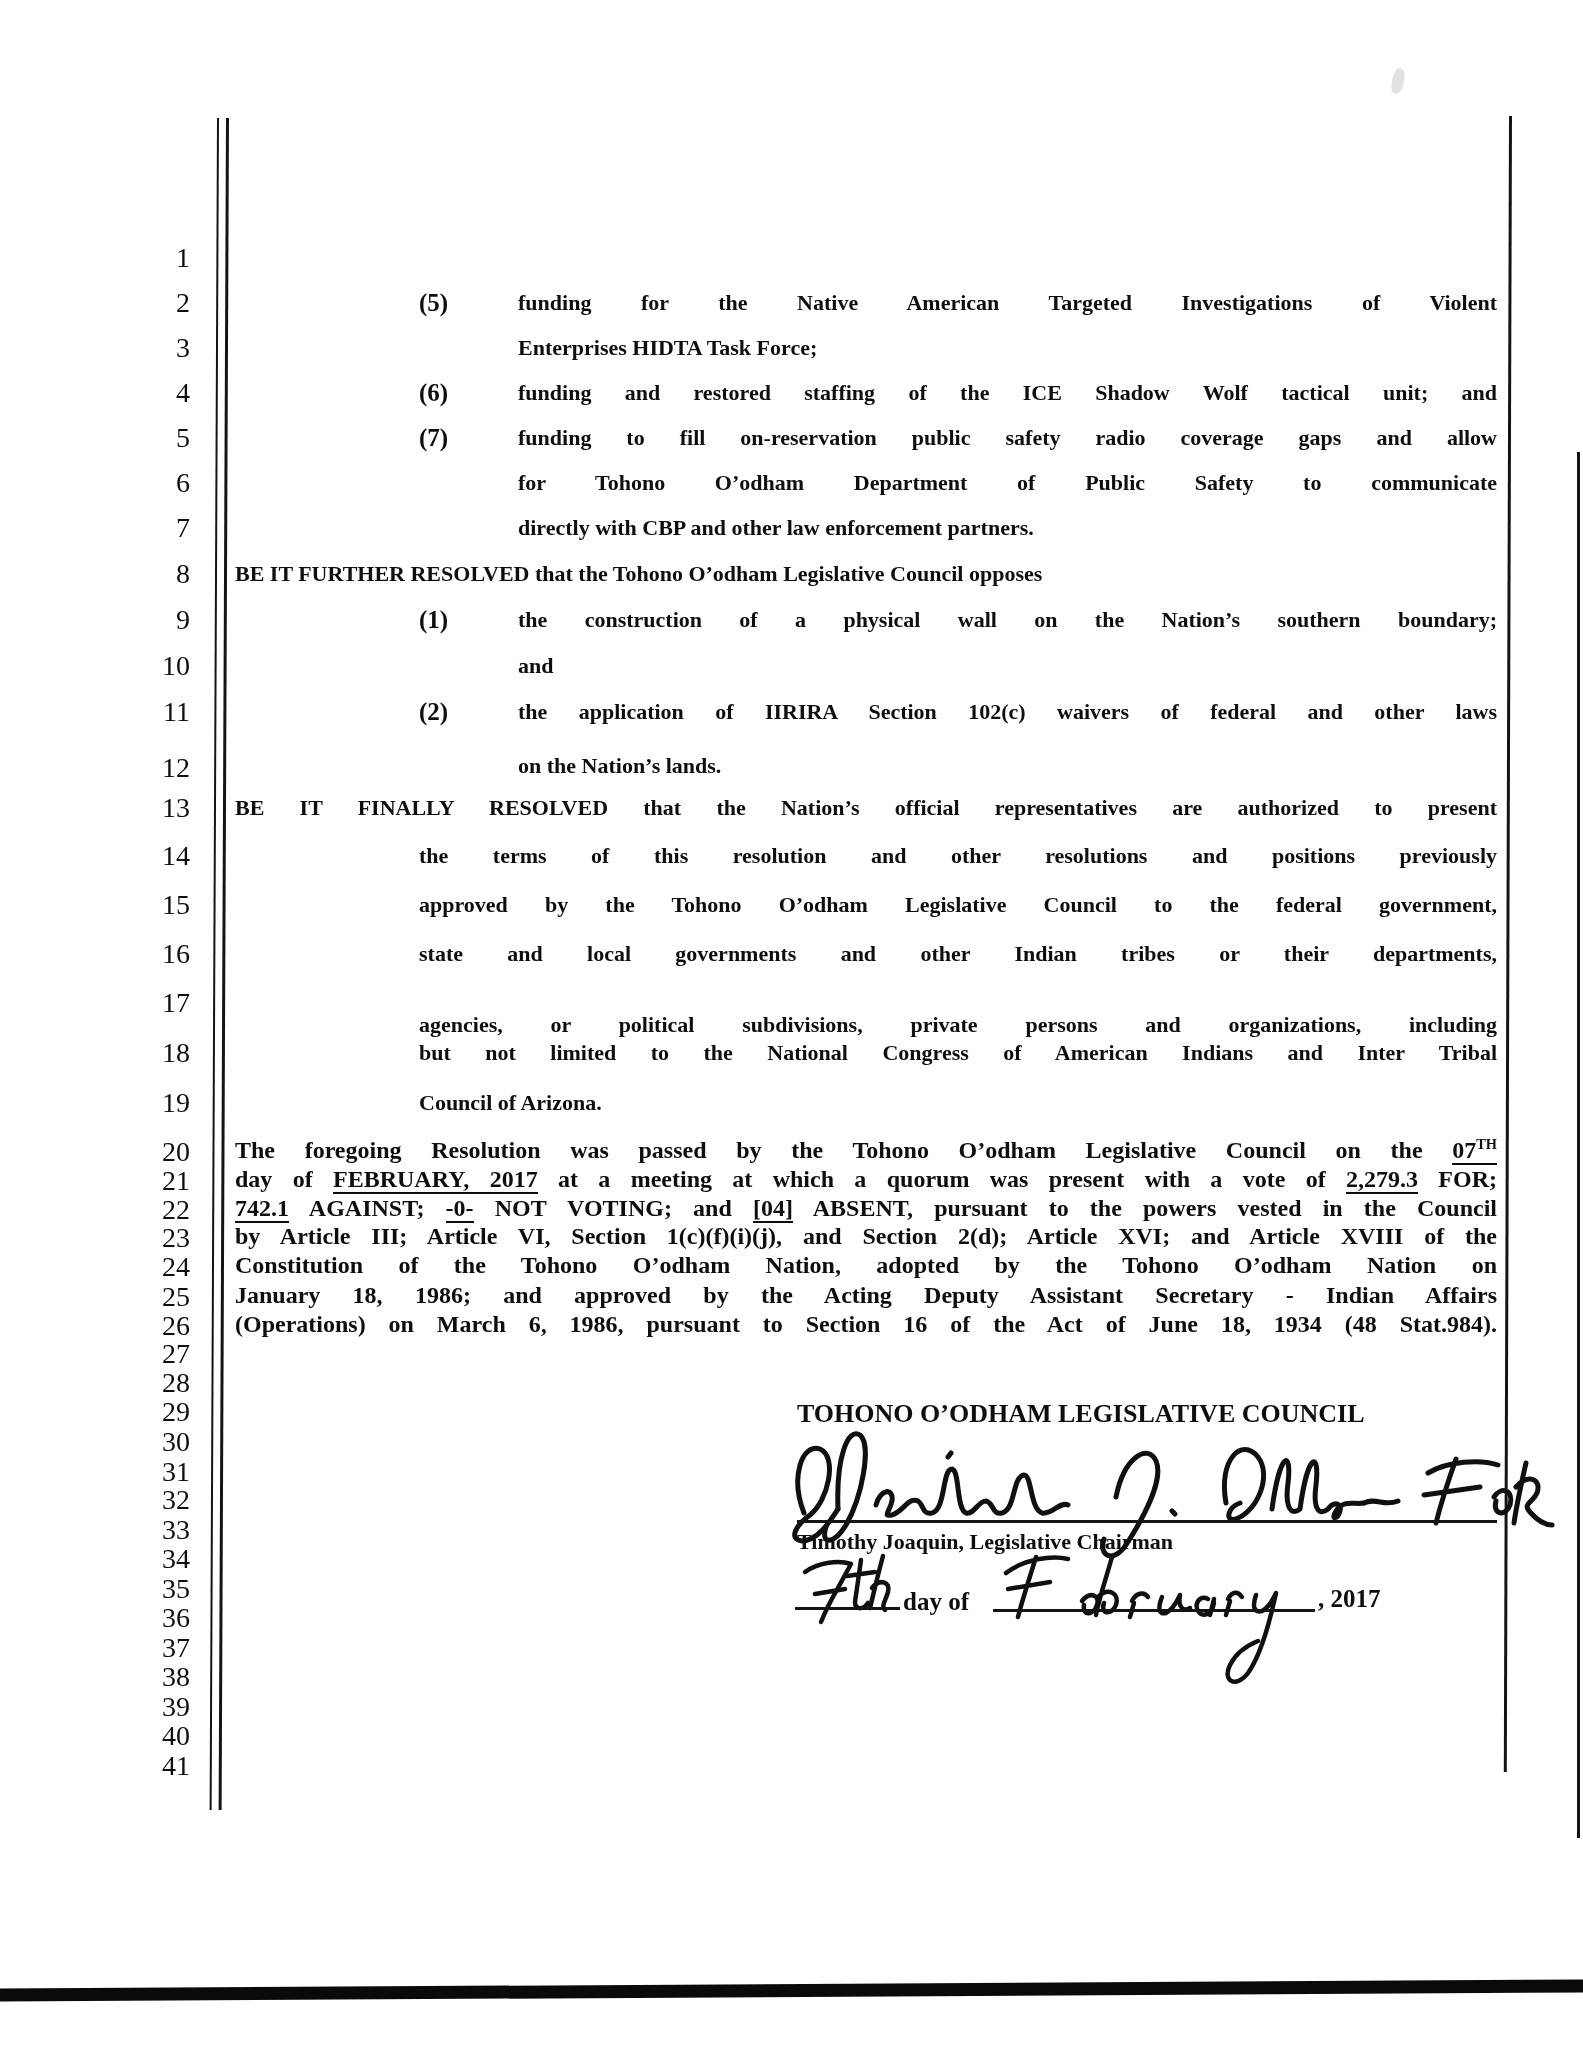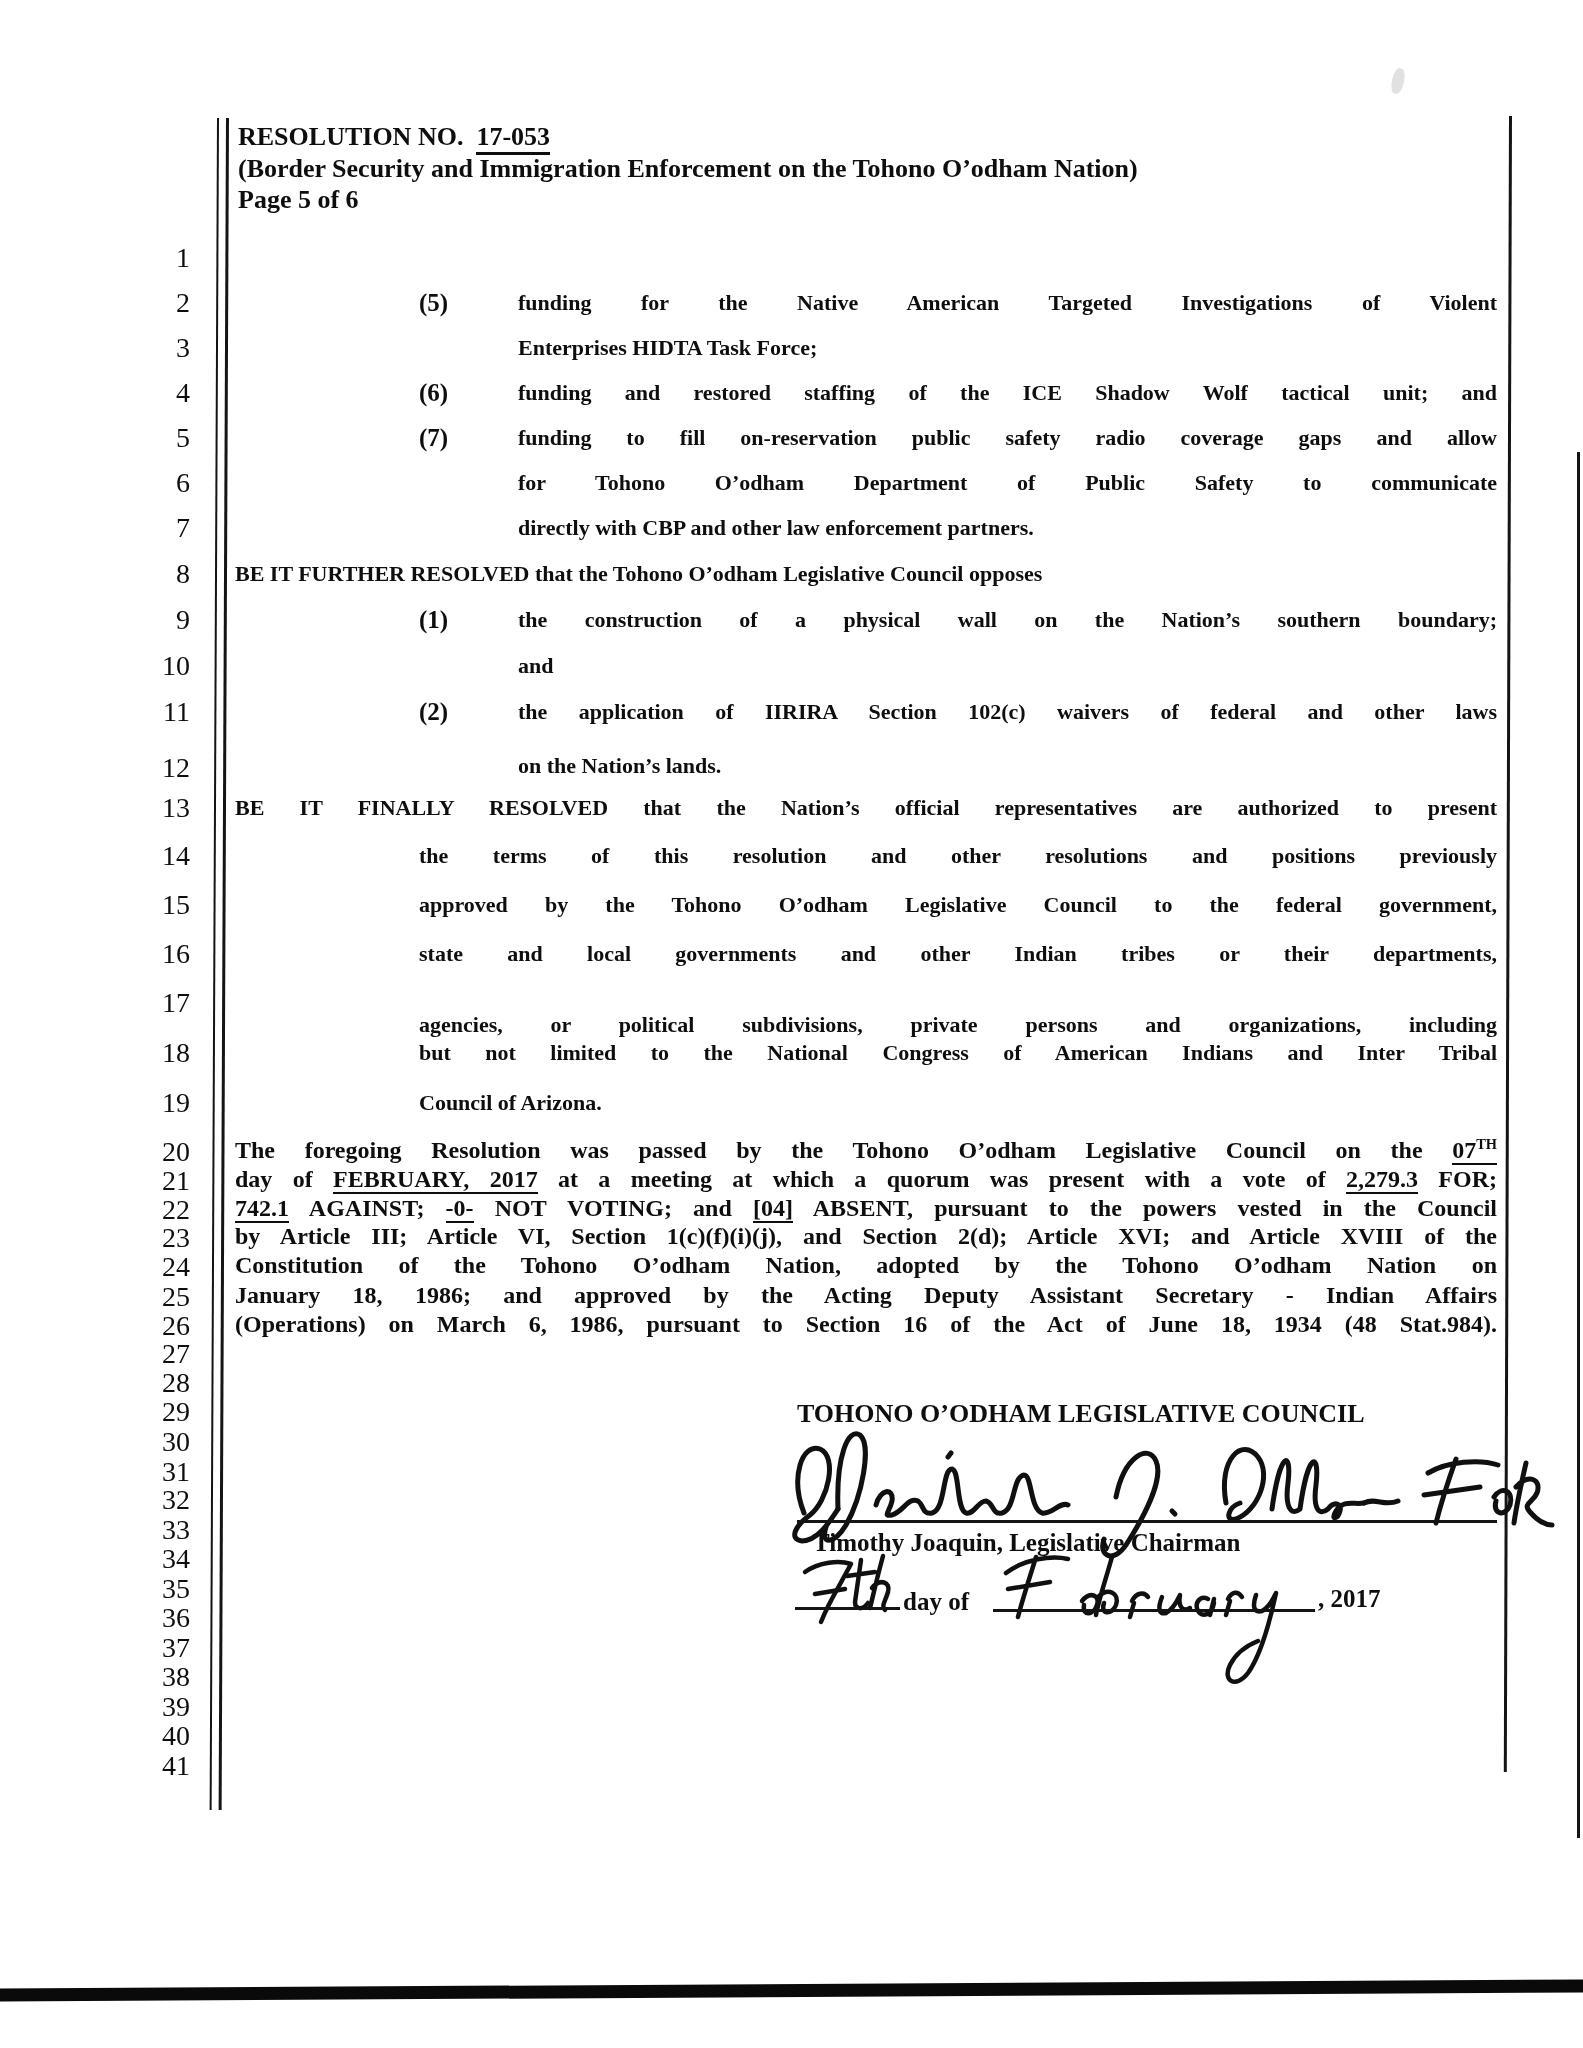--- a/index.html
+++ b/index.html
@@ -28,45 +28,40 @@
     font-size:28px;line-height:38px;font-weight:400;}
   
   .bline{position:absolute;font-weight:700;font-size:22px;line-height:34px;}
   .bline.para{font-size:24px;line-height:29px;}
   .just{text-align:justify;text-align-last:justify;}
   .item-label{position:absolute;left:419px;font-weight:700;font-size:25px;line-height:34px;}
   .u{border-bottom:2.6px solid #0e0e0e;}
   sup{font-size:.6em;vertical-align:super;line-height:0;}
   
   .council{position:absolute;left:797px;top:1399px;font-weight:700;font-size:26px;}
-  .signatory{position:absolute;left:797px;top:1529px;font-weight:700;font-size:25px;margin-left:16px;}
+  .signatory{position:absolute;left:797px;top:1529px;font-weight:700;font-size:22px;}
   .dayof{position:absolute;left:903px;top:1588px;font-weight:700;font-size:25px;}
   .year{position:absolute;left:1318px;top:1585px;font-weight:700;font-size:25px;}
   .sigline{position:absolute;left:797px;top:1520px;width:700px;height:2.5px;background:#141414;}
   .sevenline{position:absolute;left:795px;top:1607px;width:105px;height:2.5px;background:#141414;}
   .febline{position:absolute;left:993px;top:1609px;width:322px;height:2.5px;background:#141414;}
   .ink{position:absolute;}
   .ink path{fill:none;stroke:#101010;stroke-linecap:round;stroke-linejoin:round;}
 </style>
 </head>
 <body>
 
 <div class="sheet">
 
   <div class="left-rule vrule"></div>
   <div class="right-rule vrule"></div>
   <div class="edge-rule vrule"></div>
   <div class="bottom-bar"></div>
   <div class="smudge"></div>
 
-  <div class="hdr">
-    <div><span>RESOLUTION NO.</span>&nbsp;&nbsp;<span class="num">17-053</span></div>
-    <div>(Border Security and Immigration Enforcement on the Tohono O’odham Nation)</div>
-    <div>Page 5 of 6</div>
-  </div>
 
   <div id="lineNumbers">
       <div class="lnum" style="top: 239px;">1</div>
       <div class="lnum" style="top: 284px;">2</div>
       <div class="lnum" style="top: 329px;">3</div>
       <div class="lnum" style="top: 374px;">4</div>
       <div class="lnum" style="top: 419px;">5</div>
       <div class="lnum" style="top: 464px;">6</div>
       <div class="lnum" style="top: 509px;">7</div>
       <div class="lnum" style="top: 555px;">8</div>

